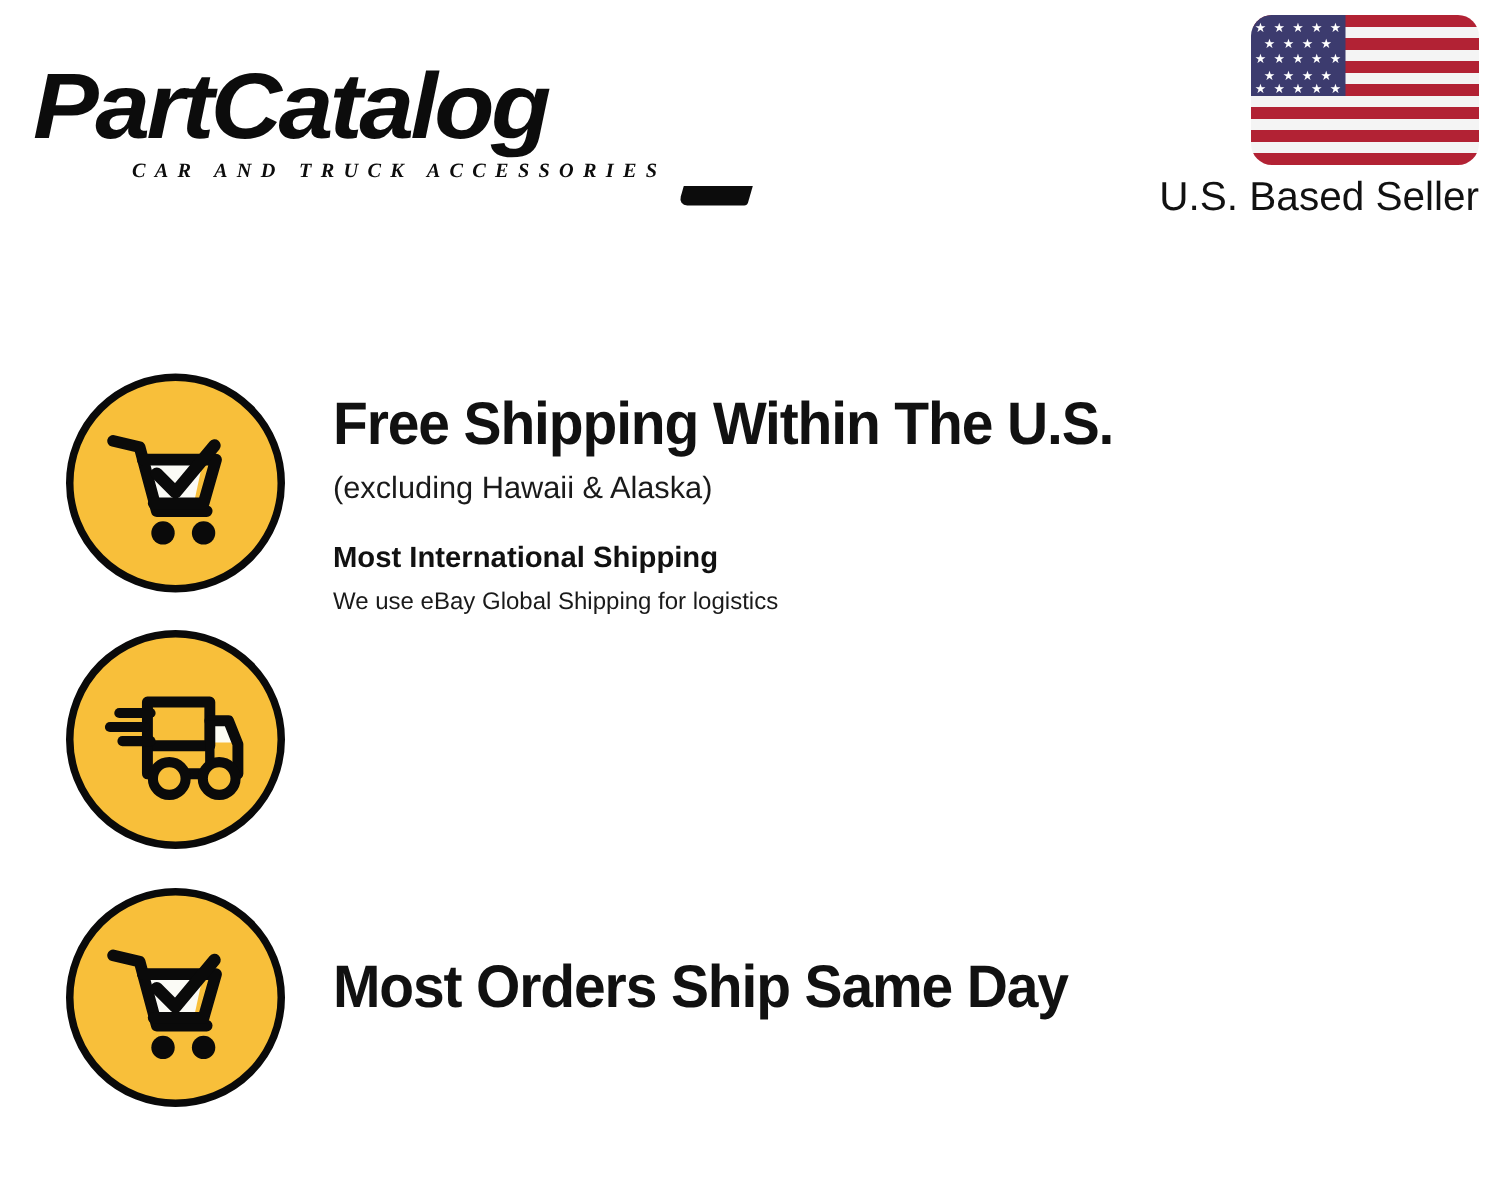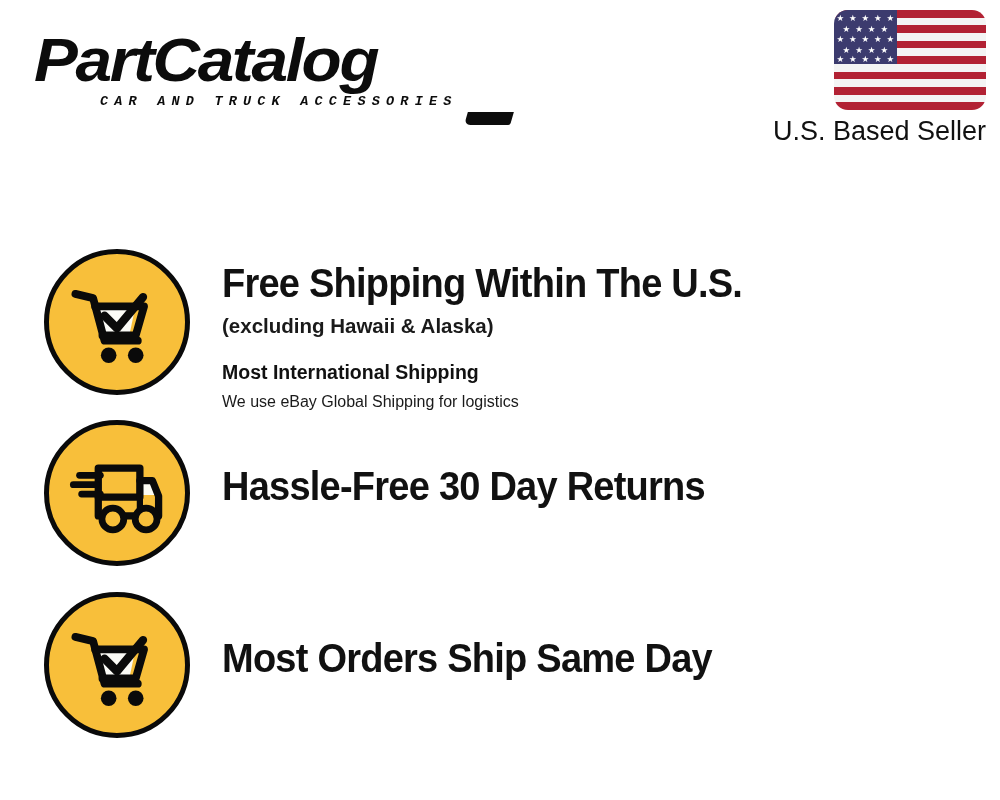--- a/index.html
+++ b/index.html
@@ -23,45 +23,44 @@
     top: 0;
     left: 0;
     width: 1000px;
     height: 170px;
   }
 
   
   .logo {
     position: absolute;
     left: 22px;
-    top: 26px;
+    top: 38px;
     width: 470px;
     height: 96px;
-    margin-left: 12px;
   }
   .logo-word {
     position: absolute;
     left: 0;
     top: 0;
     font-family: "Liberation Sans", sans-serif;
     font-size: 62px;
     font-weight: bold;
     font-style: italic;
     letter-spacing: -2.2px;
     color: #0c0c0c;
     line-height: 68px;
     white-space: nowrap;
     transform: scaleX(1.06);
     transform-origin: left top;
   }
   .logo-tagline {
     position: absolute;
     left: 66px;
     top: 68px;
-    font-family: Liberation Mono, monospace;
+    font-family: Liberation Serif, serif;
     font-size: 13.5px;
     font-weight: bold;
     font-style: italic;
     letter-spacing: 6.2px;
     color: #0c0c0c;
     white-space: nowrap;
   }
   .logo-swoosh {
     position: absolute;
     left: 432px;
@@ -187,21 +186,21 @@
     letter-spacing: -0.8px;
     color: #111111;
     line-height: 48px;
     white-space: nowrap;
     transform: scaleX(0.95);
     transform-origin: left center;
   }
   .f-note {
     font-family: "Liberation Sans", sans-serif;
     font-size: 20.5px;
-    font-weight: bold;
+    font-weight: normal;
     color: #1a1a1a;
     line-height: 30px;
     margin-top: 4px;
     white-space: nowrap;
   }
   .f-sub-bold {
     font-family: "Liberation Sans", sans-serif;
     font-size: 19.5px;
     font-weight: bold;
     color: #111111;
@@ -300,23 +299,20 @@
         <rect x="32" y="26" width="40" height="28" fill="none" stroke="#0a0a0a" stroke-width="7" stroke-linejoin="round"></rect>
         <path d="M72,38 L84,38 L90,53 L90,72 L32,72 L32,54" fill="none" stroke="#0a0a0a" stroke-width="7" stroke-linejoin="round" stroke-linecap="round"></path>
         <path d="M72,38 L72,72" fill="none" stroke="#0a0a0a" stroke-width="6"></path>
         <path d="M14,33 L34,33" stroke="#0a0a0a" stroke-width="6.5" stroke-linecap="round"></path>
         <path d="M8,42 L30,42" stroke="#0a0a0a" stroke-width="6.5" stroke-linecap="round"></path>
         <path d="M16,51 L34,51" stroke="#0a0a0a" stroke-width="6.5" stroke-linecap="round"></path>
         <circle cx="46" cy="75" r="10.5" fill="#f8bf3a" stroke="#0a0a0a" stroke-width="6.5"></circle>
         <circle cx="78" cy="75" r="10.5" fill="#f8bf3a" stroke="#0a0a0a" stroke-width="6.5"></circle>
       </svg>
     </div>
-    <div class="feature-text">
-      <div class="f-title">Hassle-Free 30 Day Returns</div>
-    </div>
   </div>
 
   <div class="feature-row row-3">
     <div class="badge">
       <svg viewBox="0 0 100 100" xmlns="http://www.w3.org/2000/svg">
         <polygon points="32,34 68,34 62,62 38,62" fill="#fbfbf6"></polygon>
         <path d="M10,23 L27,27 L38,68 L70,68" fill="none" stroke="#0a0a0a" stroke-width="7.5" stroke-linecap="round" stroke-linejoin="round"></path>
         <path d="M29,35 L76,35 L68,63 L36,63" fill="none" stroke="#0a0a0a" stroke-width="7.5" stroke-linecap="round" stroke-linejoin="round"></path>
         <path d="M38,44 L50,56 L75,26" fill="none" stroke="#0a0a0a" stroke-width="8" stroke-linecap="round" stroke-linejoin="round"></path>
         <circle cx="42" cy="82" r="7.5" fill="#0a0a0a"></circle>

